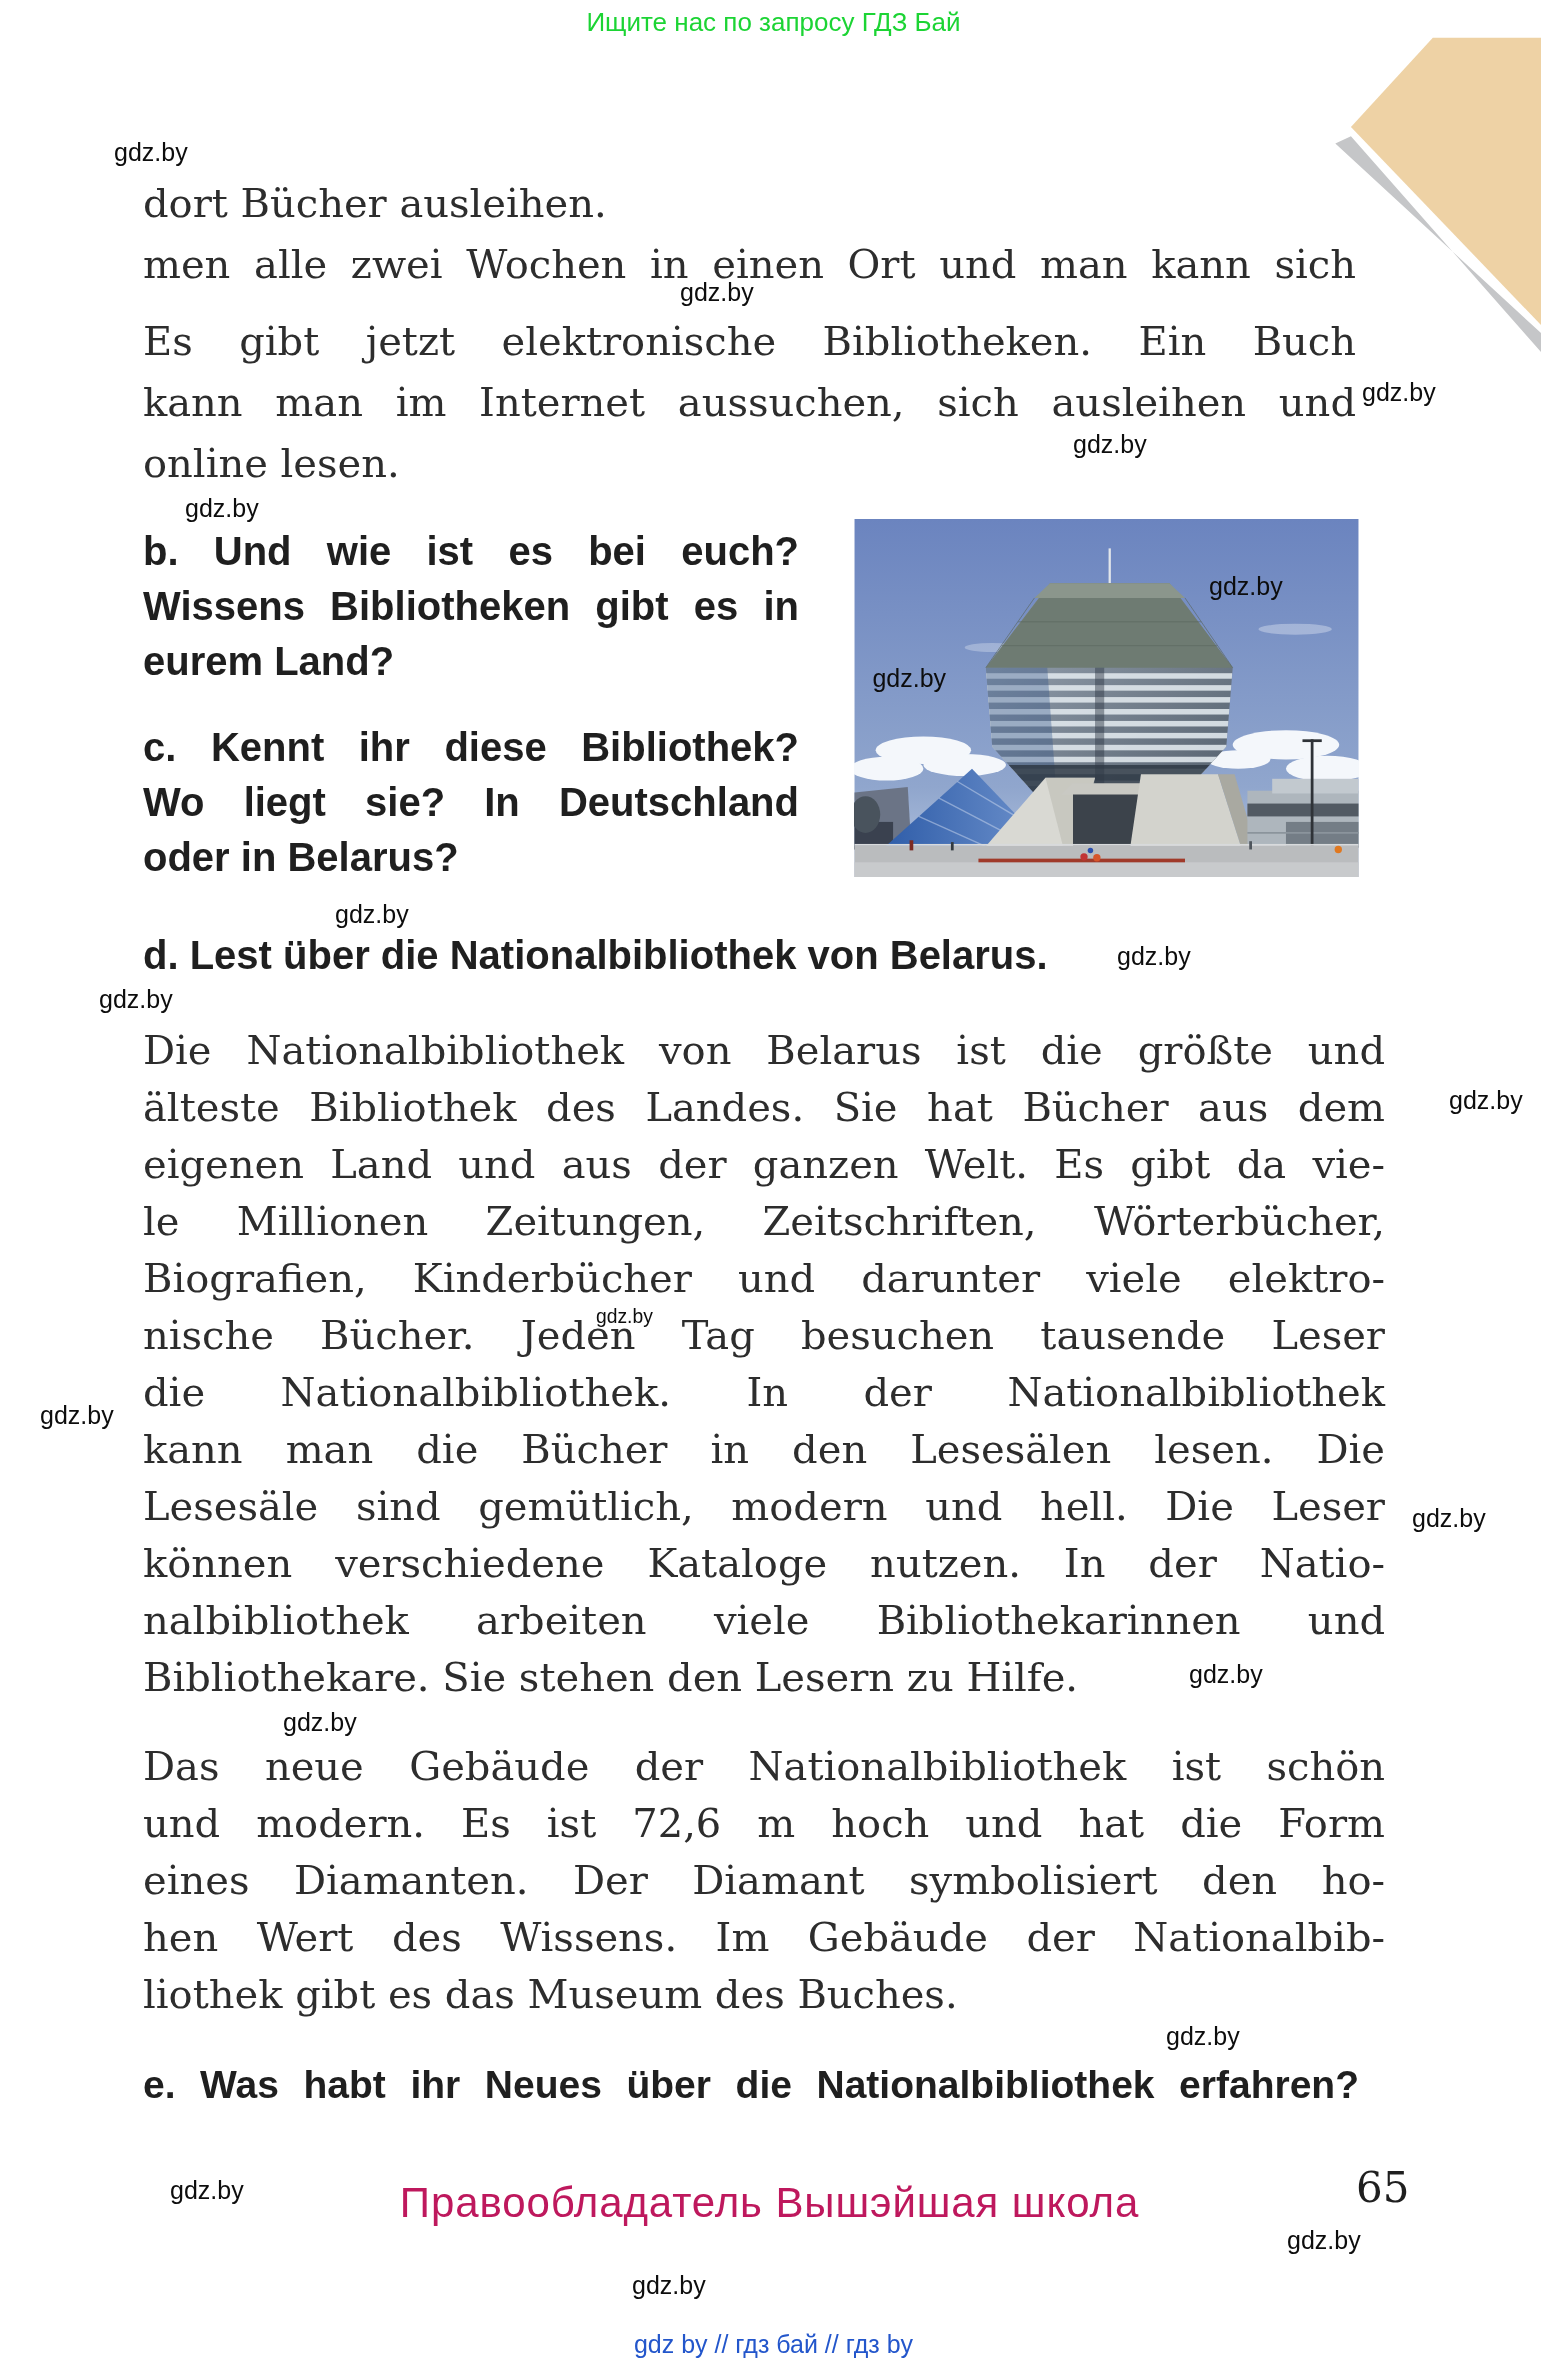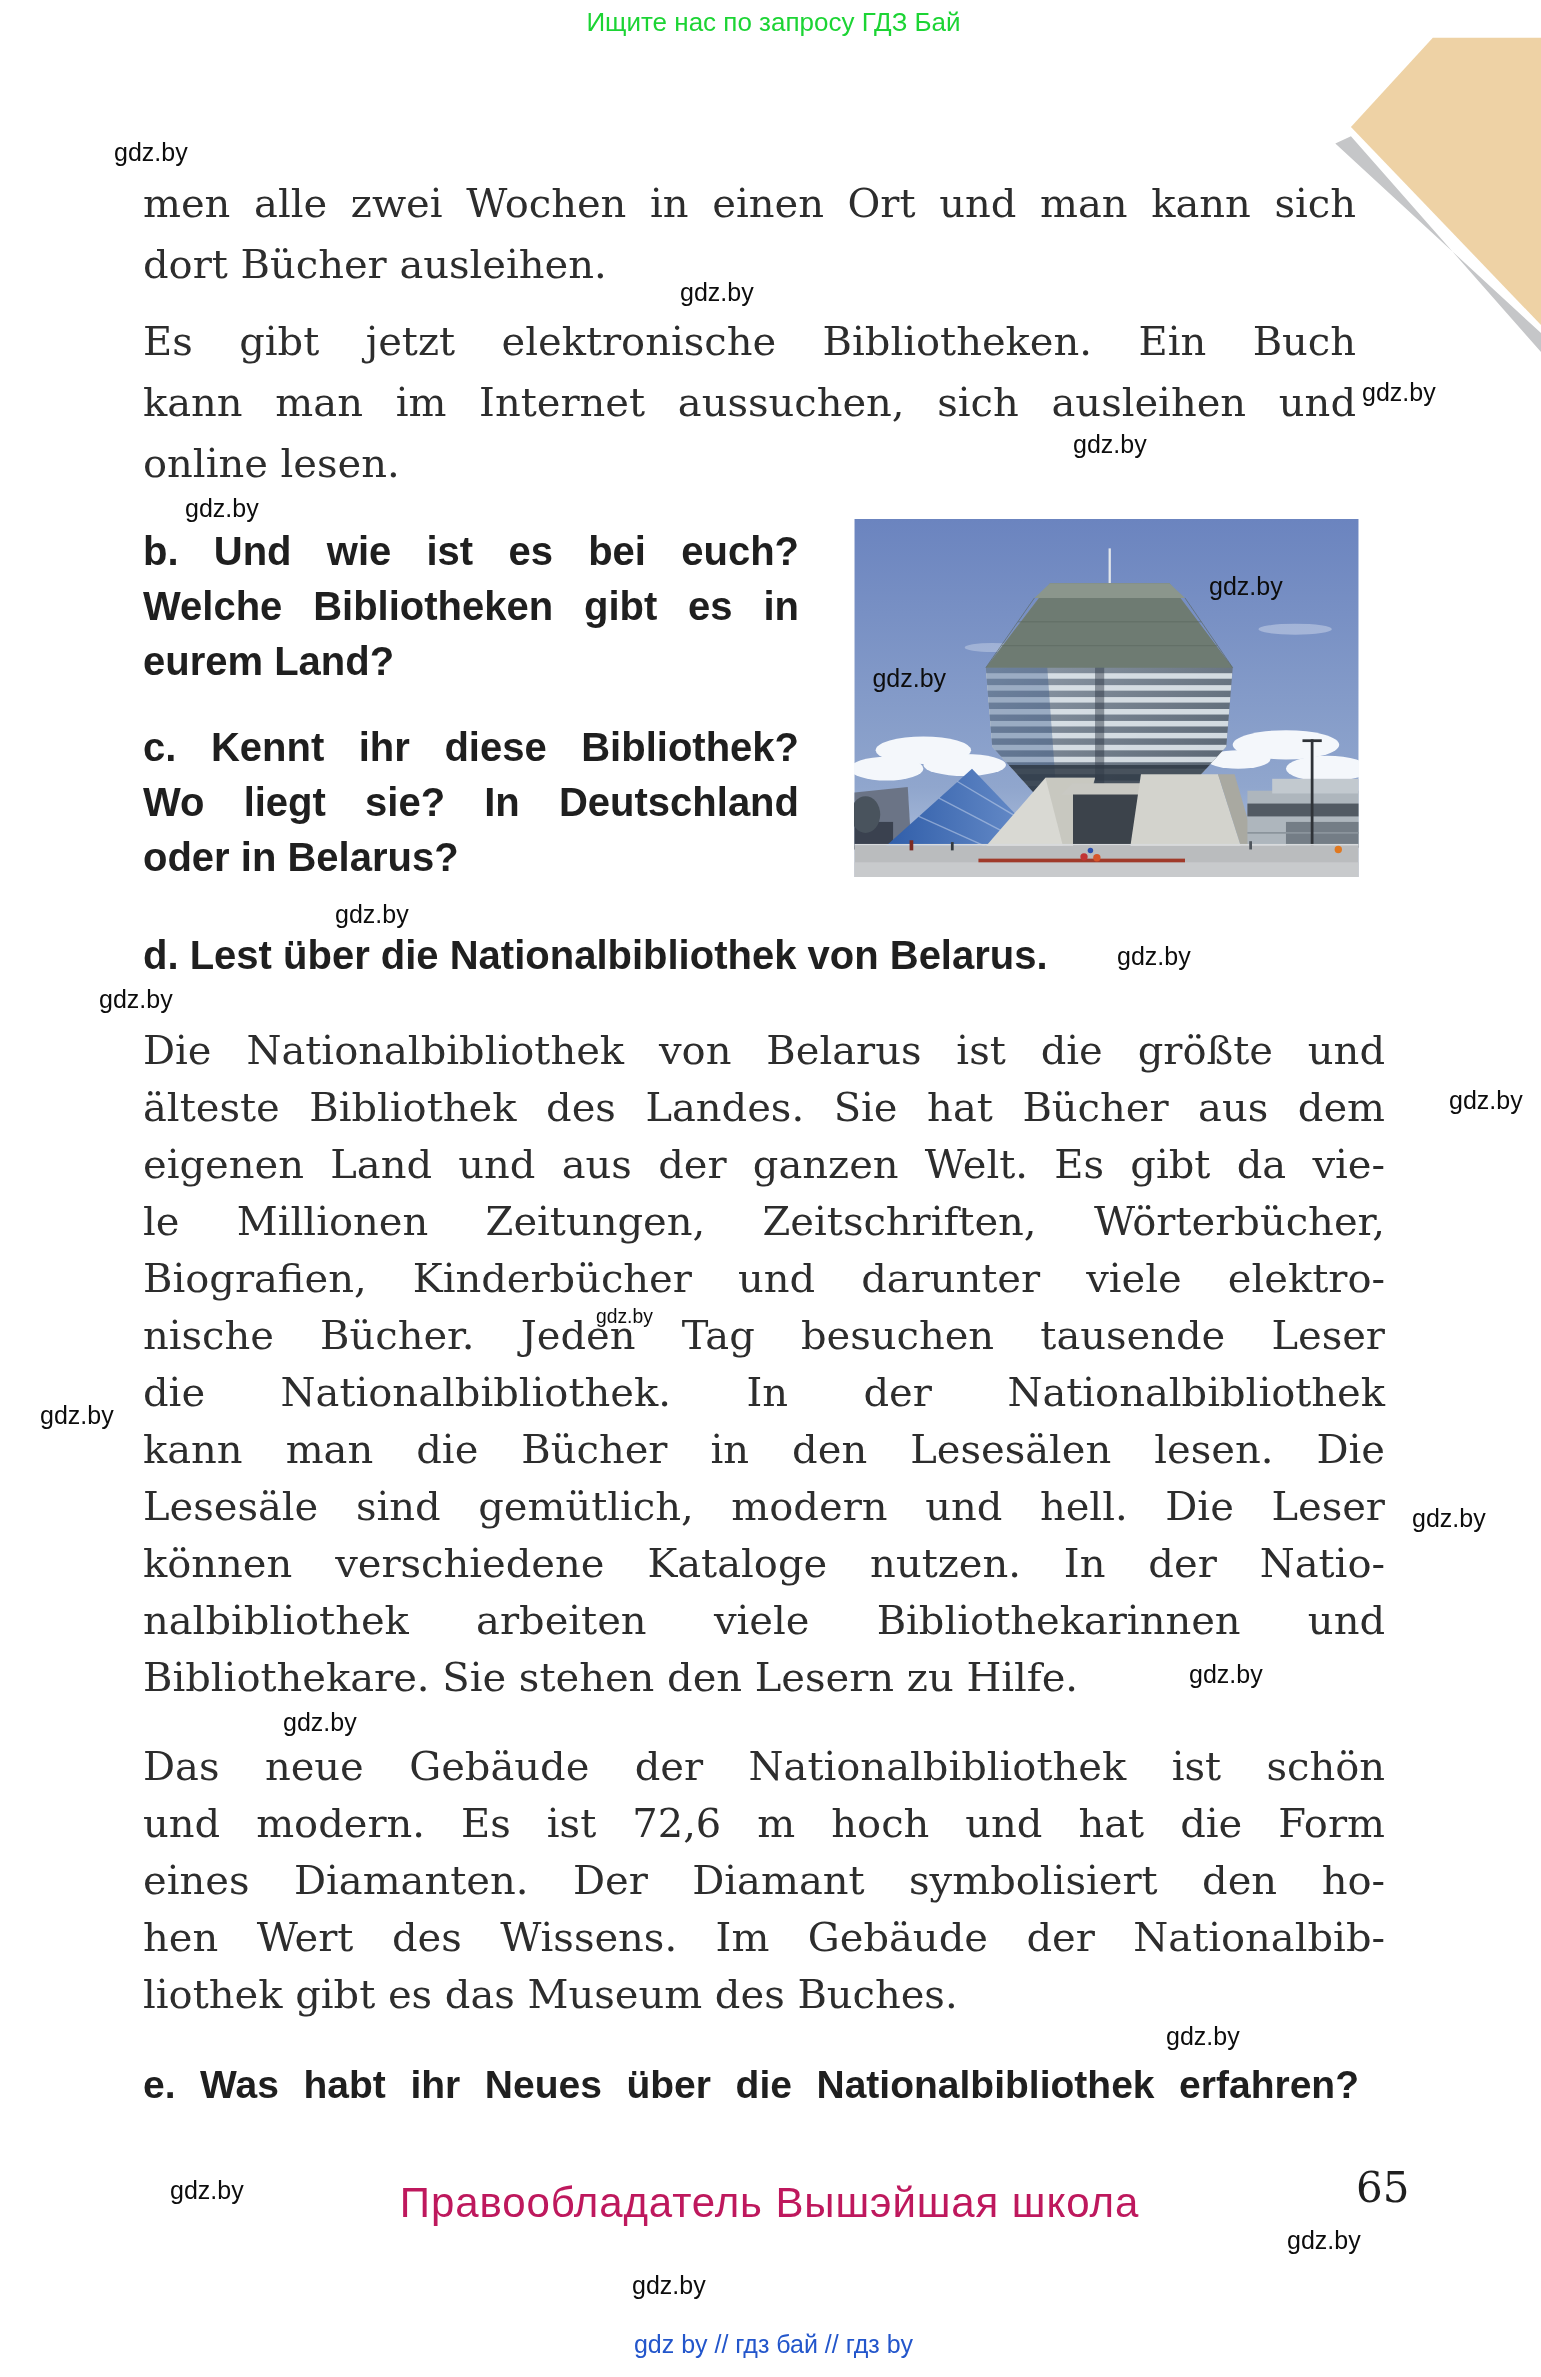--- a/index.html
+++ b/index.html
@@ -60,33 +60,33 @@
   <div class="wm" style="left:40px;top:1401px">gdz.by</div>
   <div class="wm" style="left:1412px;top:1504px">gdz.by</div>
   <div class="wm" style="left:1189px;top:1660px">gdz.by</div>
   <div class="wm" style="left:283px;top:1708px">gdz.by</div>
   <div class="wm" style="left:1166px;top:2022px">gdz.by</div>
   <div class="wm" style="left:170px;top:2176px">gdz.by</div>
   <div class="wm" style="left:1287px;top:2226px">gdz.by</div>
   <div class="wm" style="left:632px;top:2271px">gdz.by</div>
 
   <div class="serif" style="left:143px;top:173px;width:1213px">
+    <div class="ln">dort Bücher ausleihen.</div>
     <div class="ln j">men alle zwei Wochen in einen Ort und man kann sich</div>
-    <div class="ln">dort Bücher ausleihen.</div>
   </div>
 
   <div class="serif" style="left:143px;top:311px;width:1213px">
     <div class="ln j">Es gibt jetzt elektronische Bibliotheken. Ein Buch</div>
     <div class="ln j">kann man im Internet aussuchen, sich ausleihen und</div>
     <div class="ln">online lesen.</div>
   </div>
 
   <div class="task" style="left:143px;top:524px;width:656px">
     <div class="ln j">b. Und wie ist es bei euch?</div>
-    <div class="ln j">Welche Bibliotheken gibt es in</div>
+    <div class="ln j">Wissens Bibliotheken gibt es in</div>
     <div class="ln">eurem Land?</div>
   </div>
 
   <div class="task" style="left:143px;top:720px;width:656px">
     <div class="ln j">c. Kennt ihr diese Bibliothek?</div>
     <div class="ln j">Wo liegt sie? In Deutschland</div>
     <div class="ln">oder in Belarus?</div>
   </div>
 
   <div class="photo">

